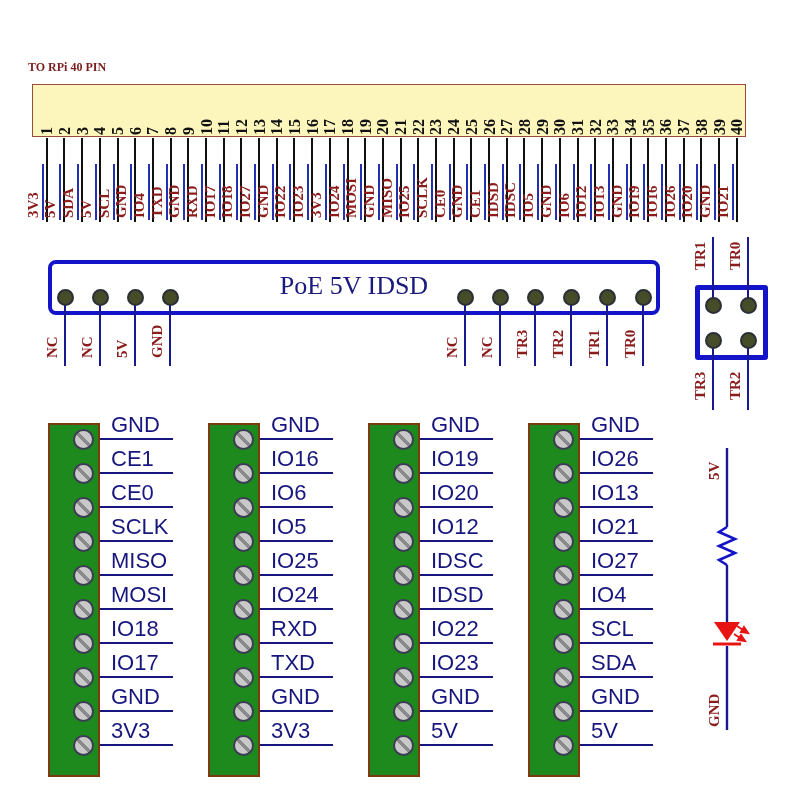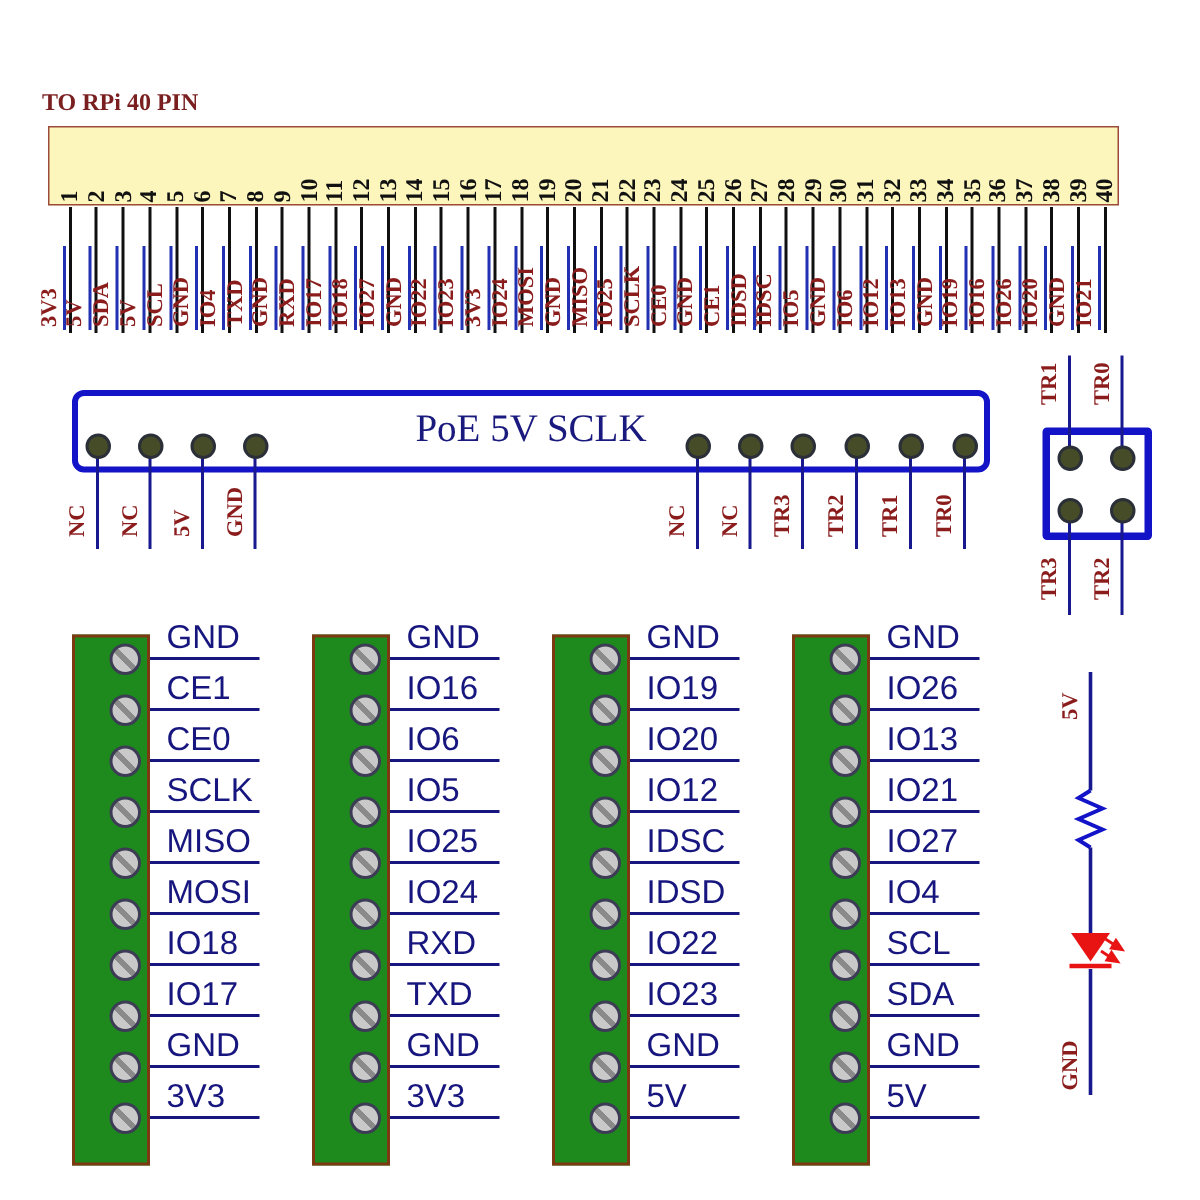--- a/index.html
+++ b/index.html
@@ -3,21 +3,21 @@
 <meta charset="utf-8">
 <style>
   html,body{margin:0;padding:0;background:#fff;}
   #canvas{position:relative;width:800px;height:800px;background:#ffffff;overflow:hidden;
           font-family:"Liberation Serif",serif;}
   .abs{position:absolute;}
   .rot{position:absolute;transform:rotate(-90deg);transform-origin:0 0;
        white-space:nowrap;line-height:17px;height:17px;}
   
   .title{left:0;top:2px;width:800px;text-align:center;font-size:58px;color:#2222cc;}
-  .hdr-label{left:28px;top:60px;font-size:16px;font-weight:bold;color:#7a1f1f;}
+  .hdr-label{left:28px;top:60px;font-size:12px;font-weight:bold;color:#7a1f1f;}
   
   .hdr-box{left:32px;top:84px;width:714px;height:53px;background:#fcf6bc;border:1px solid #9c4a3a;box-sizing:border-box;}
   .hwire{width:2px;background:#101010;}
   .pin-num{font-size:16px;font-weight:bold;color:#111111;}
   .pin-label{font-size:15px;font-weight:bold;color:#8b1c1c;width:54px;display:inline-block;
              border-bottom:2px solid #2230b4;text-align:left;padding-left:2px;}
   
   .poe-box{left:48px;top:260px;width:612px;height:55px;border:4px solid #1313c8;border-radius:8px;box-sizing:border-box;}
   .poe-title{left:48px;top:271px;width:612px;text-align:center;font-size:26px;color:#19197e;}
   .pin-circle{width:13px;height:13px;border-radius:50%;background:#474c28;border:2px solid #2b2f38;box-sizing:content-box;}
@@ -155,21 +155,21 @@
       <span class="rot pin-label" style="left: 679.33px; top: 220px;">IO20</span>
       <div class="abs hwire" style="left: 718.02px; top: 138px; height: 84px;"></div>
       <span class="rot pin-num" style="left: 710.52px; top: 135px;">39</span>
       <span class="rot pin-label" style="left: 697.02px; top: 220px;">GND</span>
       <div class="abs hwire" style="left: 735.71px; top: 138px; height: 84px;"></div>
       <span class="rot pin-num" style="left: 728.21px; top: 135px;">40</span>
       <span class="rot pin-label" style="left: 714.71px; top: 220px;">IO21</span>
     </div>
 
   <div class="abs poe-box"></div>
-  <div class="abs poe-title">PoE 5V SCLK</div>
+  <div class="abs poe-title">PoE 5V IDSD</div>
   <div id="poe-pins">
       <div class="abs bwire" style="left: 64px; top: 297px; height: 69px;"></div>
       <div class="abs pin-circle" style="left: 56.5px; top: 288.5px;"></div>
       <span class="rot net-label" style="left: 44px; top: 358px;">NC</span>
       <div class="abs bwire" style="left: 99px; top: 297px; height: 69px;"></div>
       <div class="abs pin-circle" style="left: 91.5px; top: 288.5px;"></div>
       <span class="rot net-label" style="left: 79px; top: 358px;">NC</span>
       <div class="abs bwire" style="left: 134px; top: 297px; height: 69px;"></div>
       <div class="abs pin-circle" style="left: 126.5px; top: 288.5px;"></div>
       <span class="rot net-label" style="left: 114px; top: 358px;">5V</span>

